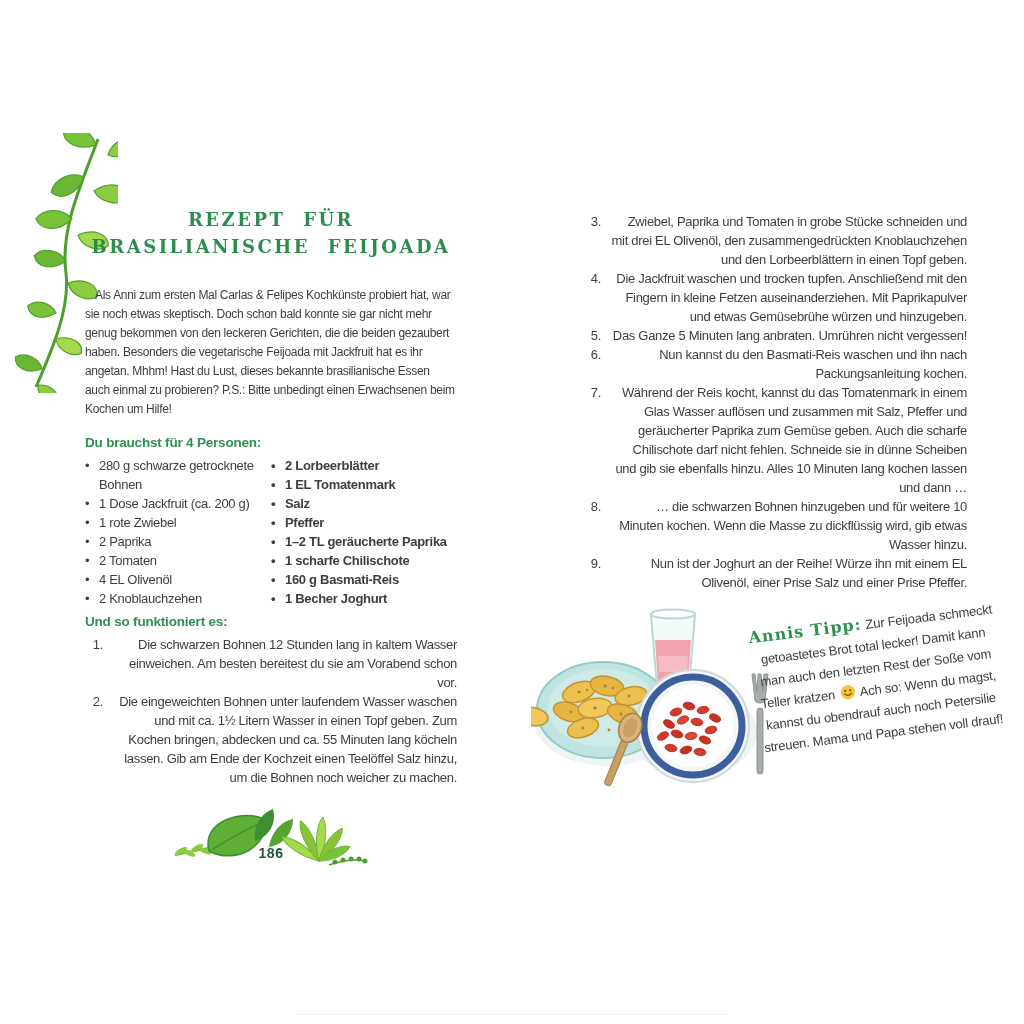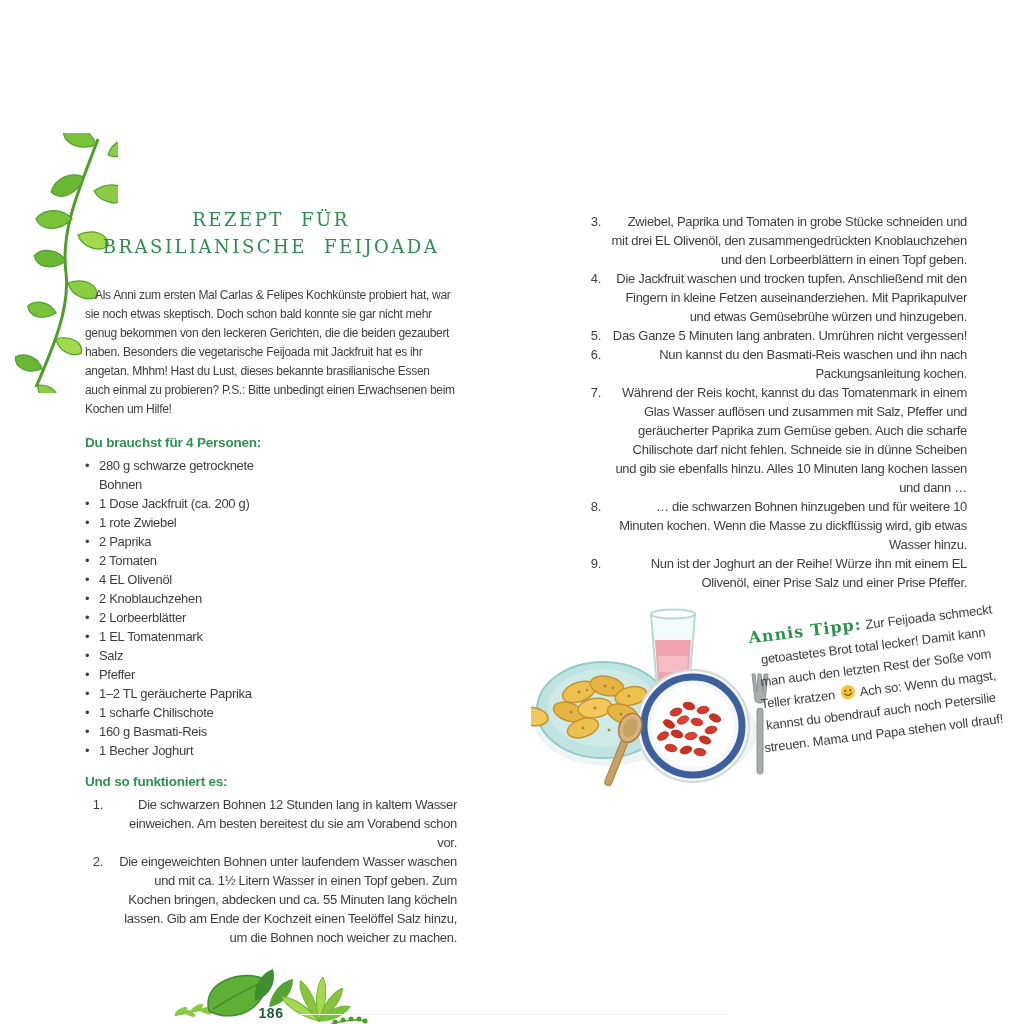--- a/index.html
+++ b/index.html
@@ -5,35 +5,35 @@
   html,body{margin:0;padding:0;background:#ffffff;}
   .canvas{
     position:relative;width:1024px;height:1024px;background:#ffffff;overflow:hidden;
     font-family:"Liberation Sans",sans-serif;color:#3e3e3e;
   }
   
   .left-page{position:absolute;left:85px;top:206px;width:372px;}
   .book-title{
     margin:0 0 26px 0;text-align:center;
     font-family:"DejaVu Serif","Liberation Serif",serif;
-    font-weight:normal;font-size:18px;line-height:27px;
+    font-weight:bold;font-size:18px;line-height:27px;
     letter-spacing:2.5px;word-spacing:9px;color:#2d8c4e;
   }
   .intro{
     margin:0 0 14px 0;font-size:12px;line-height:19px;letter-spacing:-0.3px;
     text-indent:10px;
   }
   .green-subhead{
     margin:0 0 4px 0;font-size:13.5px;line-height:19px;font-weight:bold;
     color:#2f9150;letter-spacing:-0.2px;
   }
-  .ing-cols{display:flex;margin:0 0 12px 0;flex-direction:column;}
+  .ing-cols{display:flex;margin:0 0 4px 0;}
   .ing-col{list-style:none;margin:0;padding:0;font-size:13px;line-height:19px;letter-spacing:-0.3px;}
   .ing-col.c1{width:186px;flex:none;}
-  .ing-col.c2{flex:1;}
+  .ing-col.c2{flex:1;font-weight:bold;}
   .ing-col li{padding-left:14px;}
   .ing-col li::before{content:"\2022";display:inline-block;width:14px;margin-left:-14px;color:#3e3e3e;}
   .steps{margin:0;}
   .step{display:flex;font-size:13px;line-height:19px;letter-spacing:-0.3px;}
   .step-num{flex:none;text-align:right;margin-right:8px;}
   .left-page .step-num{width:18px;}
   .right-page .step-num{width:24px;}
   .step-text{flex:1;text-align:right;}
   .left-footer{position:relative;width:196px;margin:16px auto 0 auto;height:80px;}
   .page-number{

